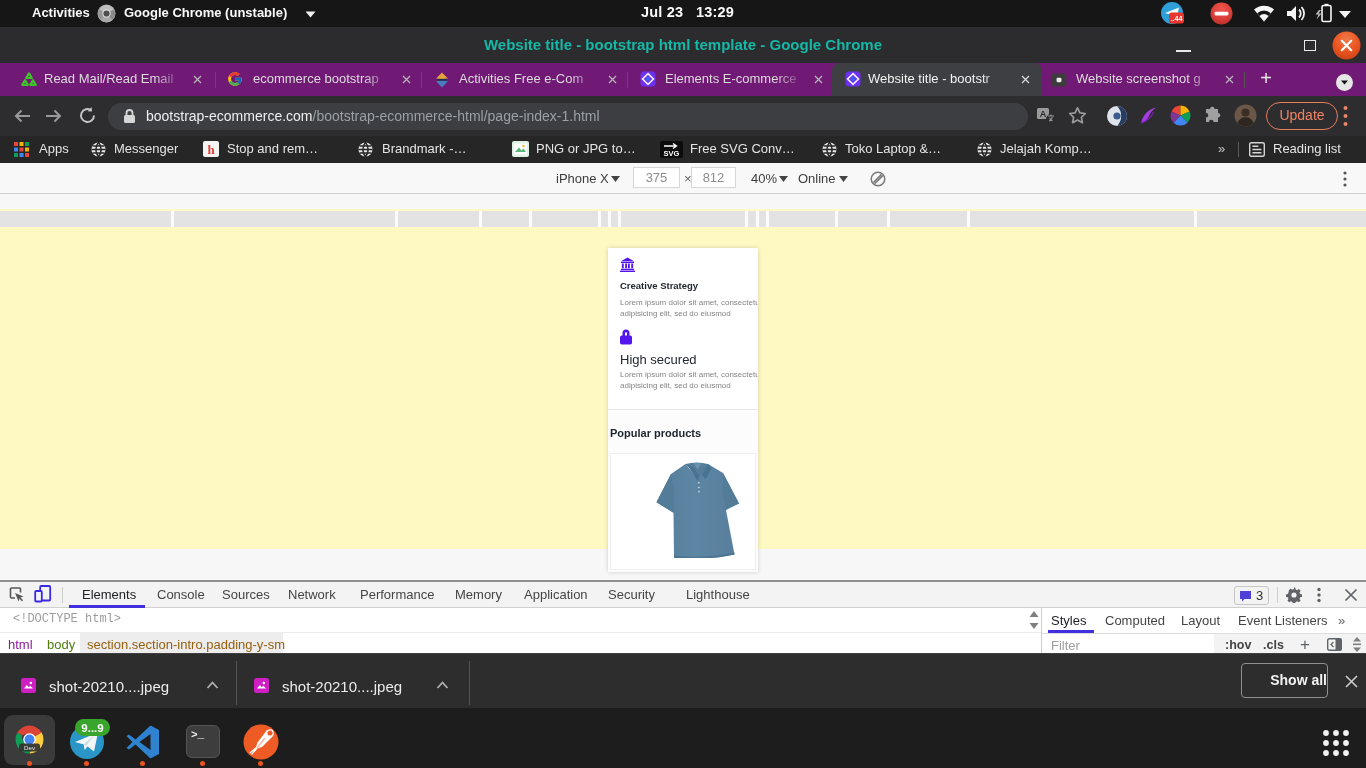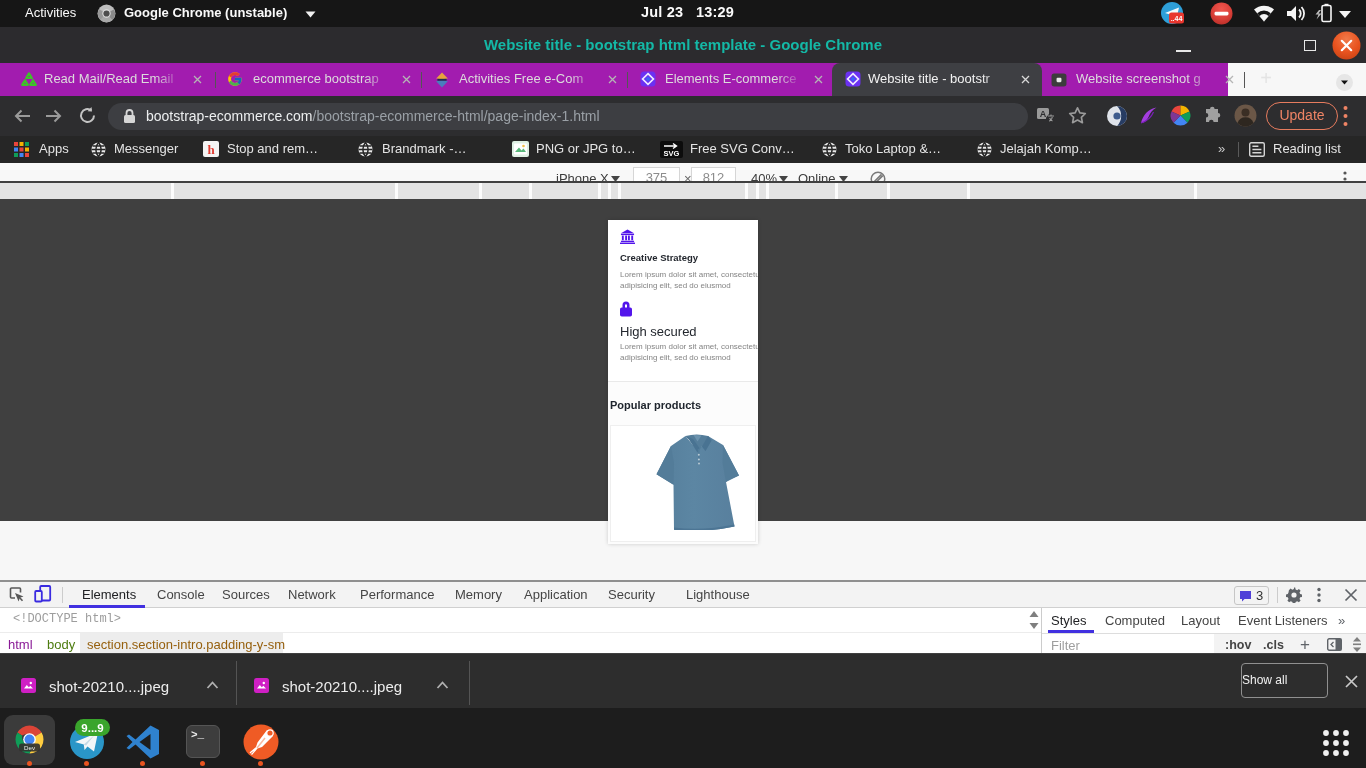--- a/index.html
+++ b/index.html
@@ -5,55 +5,55 @@
 html,body{width:1366px;height:768px;overflow:hidden}
 body{font-family:"Liberation Sans",sans-serif;position:relative;background:#f7f7f7}
 .abs{position:absolute}
 
 #panel{position:absolute;left:0;top:0;width:1366px;height:27px;background:#161616;color:#fff}
 #panel .txt{position:absolute;top:5px;font-size:13px;color:#fafafa}
 
 #titlebar{position:absolute;left:0;top:27px;width:1366px;height:36px;background:#2c2b2e}
 #titlebar .title{position:absolute;left:0;right:0;top:9px;text-align:center;color:#14b8a6;font-size:15px;font-weight:bold}
 
-#tabbar{position:absolute;left:0;top:63px;width:1228px;height:33px;background:#a21caf}
+#tabbar{position:absolute;left:0;top:63px;width:1366px;height:33px;background:#701a75}
 .tab{position:absolute;top:0;height:33px;color:#dcdcdc;font-size:13px}
 .tab .fav{position:absolute;left:13px;top:8px;width:16px;height:16px}
 .tab .ttl{position:absolute;left:36px;top:8px;width:142px;overflow:hidden;white-space:nowrap}
 .tab .cls{position:absolute;right:6px;top:9px;width:15px;height:15px;color:#c8c8c8;font-size:13px;line-height:15px;text-align:center}
 .tabsep{position:absolute;top:9px;width:1px;height:16px;background:#555}
 .fade{-webkit-mask-image:linear-gradient(90deg,#000 78%,transparent 98%);mask-image:linear-gradient(90deg,#000 78%,transparent 98%)}
 
 #toolbar{position:absolute;left:0;top:96px;width:1366px;height:40px;background:#2d2d2f}
 #omni{position:absolute;left:108px;top:7px;width:920px;height:27px;background:#3d3e42;border-radius:14px;color:#e8eaed;font-size:14px}
 
 #bookmarks{position:absolute;left:0;top:136px;width:1366px;height:27px;background:#262626;color:#e4e4e4;font-size:13px}
 #bookmarks .bk{position:absolute;top:5px;white-space:nowrap}
 
 #devicebar{position:absolute;left:0;top:163px;width:1366px;height:31px;background:#f8f8f8;border-bottom:1px solid #cfcfcf;color:#3c3c3c;font-size:13px}
 .dvtxt{position:absolute;top:8px}
 .dinput{position:absolute;top:4px;height:21px;border:1px solid #d6d6d6;background:#fff;color:#8c8c8c;font-size:13px;text-align:center;line-height:20px}
 
-#content{position:absolute;left:0;top:181px;width:1366px;height:340px;background:#404040}
+#content{position:absolute;left:0;top:209px;width:1366px;height:340px;background:#fef9c3}
 #mediabar{position:absolute;left:0;top:2px;width:1366px;height:16px;background:#e3e3e3}
 #mediabar i{position:absolute;top:0;width:3px;height:16px;background:#fcfcfc}
 #viewport{position:absolute;left:608px;top:39px;width:150px;height:324px;background:#fff;box-shadow:0 0 4px rgba(0,0,0,.18)}
 
 #devtools{position:absolute;left:0;top:580px;width:1366px;height:73px;background:#fff;border-top:2px solid #8f8f8f;font-size:13px;color:#333}
 #dtoolrow{position:absolute;left:0;top:0;width:1366px;height:26px;background:#f3f3f3;border-bottom:1px solid #d0d0d0}
 .dtab{position:absolute;top:5px;color:#454545}
 
 #downloads{position:absolute;left:0;top:653px;width:1366px;height:55px;background:#2d2d2d;border-top:1px solid #404040;color:#e8e8e8}
 
 #dock{position:absolute;left:0;top:708px;width:1366px;height:60px;background:#1d1d1d}
 .dot{position:absolute;top:53px;width:5px;height:5px;border-radius:50%;background:#e95420}
 </style></head>
 <body>
 <div id="panel">
-  <div class="txt" style="left:25px;font-weight:normal">Activities</div>
+  <div class="txt" style="left:32px;font-weight:bold">Activities</div>
   <svg class="abs" style="left:97px;top:4px" width="19" height="19" viewBox="0 0 19 19">
       <circle cx="9.5" cy="9.5" r="9" fill="#bdbdbd"></circle>
       <path d="M9.5 9.5 L2.2 5.2 A9 9 0 0 0 3.5 16 Z" fill="#989898"></path>
       <path d="M9.5 9.5 L16.8 5.4 A9 9 0 0 1 15.3 16.2 Z" fill="#8a8a8a"></path>
       <path d="M9.5 9.5 L3.5 16 A9 9 0 0 0 15.3 16.2 Z" fill="#a8a8a8"></path>
       <circle cx="9.5" cy="9.5" r="4.2" fill="#ddd"></circle>
       <circle cx="9.5" cy="9.5" r="3.1" fill="#4e4e4e"></circle>
     </svg>
   <div class="txt" style="left:124px;font-weight:bold">Google Chrome (unstable)</div>
   <svg class="abs" style="left:305px;top:11px" width="11" height="7" viewBox="0 0 11 7">
@@ -505,21 +505,21 @@
   <svg class="abs" style="left:254px;top:24px" width="15" height="15" viewBox="0 0 15 15">
       <rect width="15" height="15" rx="2.5" fill="#cf1fc4"></rect>
       <path d="M3 10.5 L5.8 7 L7.8 9.3 L9.3 7.8 L12 10.5 Z" fill="#fff"></path>
       <circle cx="9.8" cy="5" r="1.2" fill="#fff"></circle>
     </svg>
   <div class="abs" style="left:282px;top:24px;font-size:15px;color:#ececec">shot-20210....jpeg</div>
   <svg class="abs" style="left:436px;top:27px" width="13" height="8" viewBox="0 0 13 8">
       <path d="M1.5 7 L6.5 1.5 L11.5 7" stroke="#b0b0b0" stroke-width="1.8" fill="none"></path>
     </svg>
   <div class="abs" style="left:469px;top:7px;width:1px;height:44px;background:#545454"></div>
-  <div class="abs" style="left:1241px;top:9px;width:87px;height:35px;border:1px solid #909090;border-radius:4px;color:#f2f2f2;font-size:12px;font-weight:normal;text-align:left;line-height:33px">Show all</div>
+  <div class="abs" style="left:1241px;top:9px;width:87px;height:35px;border:1px solid #909090;border-radius:4px;color:#f2f2f2;font-size:14px;font-weight:bold;text-align:right;line-height:33px">Show all</div>
   <svg class="abs" style="left:1344px;top:20px" width="15" height="15" viewBox="0 0 15 15">
       <path d="M2 2 L13 13 M13 2 L2 13" stroke="#c9c9c9" stroke-width="1.7"></path>
     </svg>
 </div>
 <div id="dock">
   <div class="abs" style="left:4px;top:7px;width:51px;height:50px;background:#3b3b3b;border-radius:9px"></div>
   <svg class="abs" style="left:15px;top:17px" width="29" height="29" viewBox="0 0 29 29">
     <path d="M2.38 7.5 A14 14 0 0 1 26.62 7.5 L19 11.9 A9 9 0 0 0 7 10.6 Z" fill="#db4437"></path>
     <path d="M26.62 7.5 A14 14 0 0 1 14.5 28.5 L18.3 20.3 A9 9 0 0 0 19 11.9 Z" fill="#ffcd40"></path>
     <path d="M14.5 28.5 A14 14 0 0 1 2.38 7.5 L7 10.6 A9 9 0 0 0 18.3 20.3 Z" fill="#0f9d58"></path>

